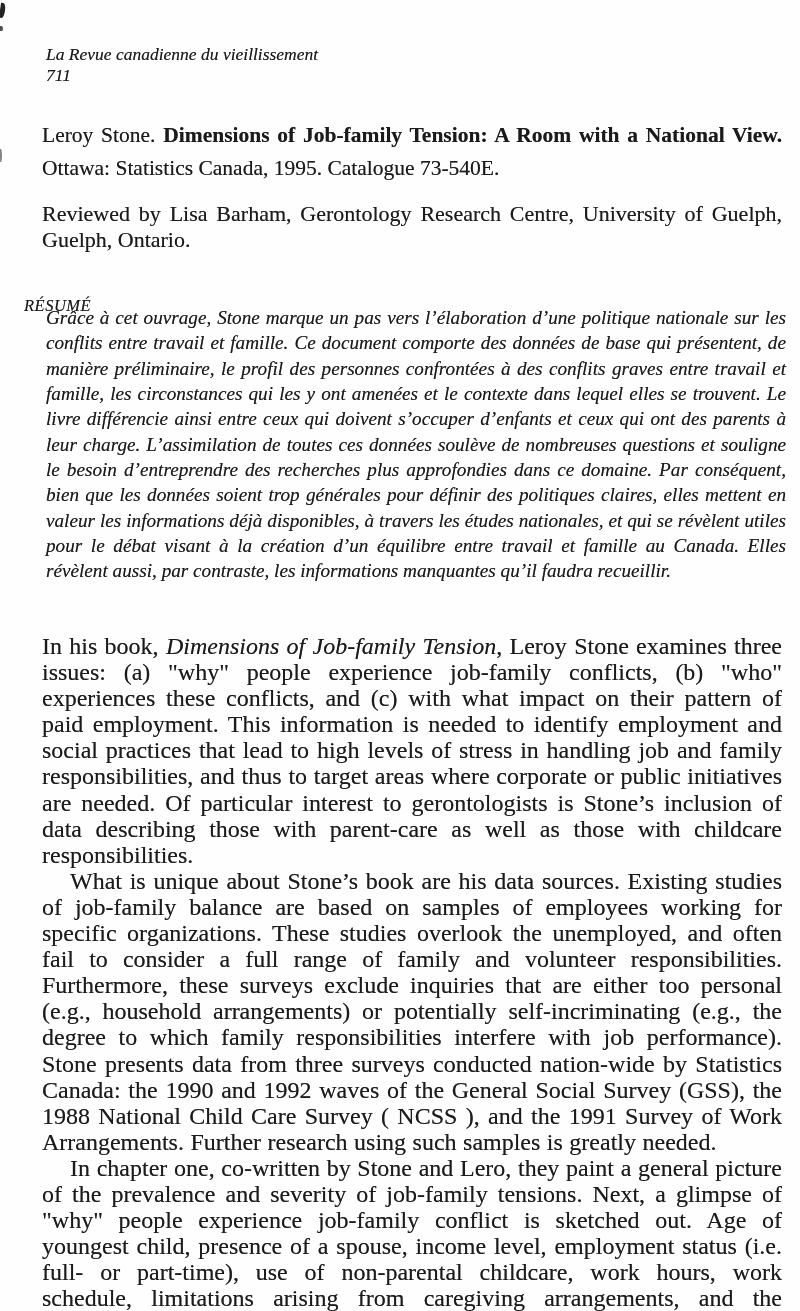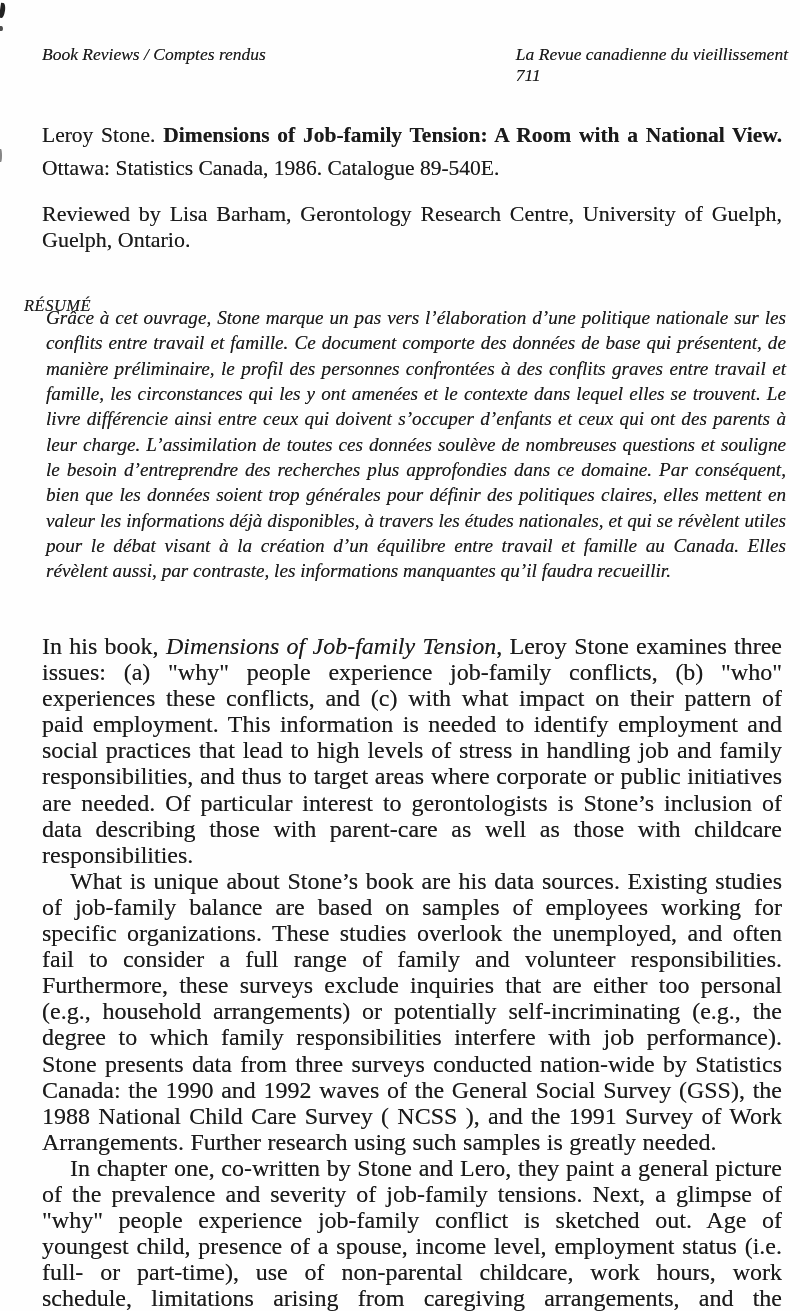--- a/index.html
+++ b/index.html
@@ -89,29 +89,28 @@
 </head>
 <body>
 
 <div class="page" style="background: rgb(254, 254, 254); color: rgb(27, 27, 27);">
 
   <span class="artifact artifact-1"></span>
   <span class="artifact artifact-2"></span>
   <span class="artifact artifact-3"></span>
 
   <div class="running-head">
-    <span class="head-left">Book Reviews / Comptes rendus</span>
     <span class="head-right">
       <span>La Revue canadienne du vieillissement</span>
       <span class="page-number">711</span>
     </span>
   </div>
 
   <div class="citation">
-    <span>Leroy Stone. </span><span class="bold">Dimensions of Job-family Tension: A Room with a National View.</span><span> Ottawa: Statistics Canada, 1986. Catalogue 89-540E.</span>
+    <span>Leroy Stone. </span><span class="bold">Dimensions of Job-family Tension: A Room with a National View.</span><span> Ottawa: Statistics Canada, 1995. Catalogue 73-540E.</span>
   </div>
 
   <p class="reviewer">Reviewed by Lisa Barham, Gerontology Research Centre, University of Guelph, Guelph, Ontario.</p>
 
   <div class="resume-label">RÉSUMÉ</div>
 
   <p class="resume-text">Grâce à cet ouvrage, Stone marque un pas vers l’élaboration d’une politique nationale sur les conflits entre travail et famille. Ce document comporte des données de base qui présentent, de manière préliminaire, le profil des personnes confrontées à des conflits graves entre travail et famille, les circonstances qui les y ont amenées et le contexte dans lequel elles se trouvent. Le livre différencie ainsi entre ceux qui doivent s’occuper d’enfants et ceux qui ont des parents à leur charge. L’assimilation de toutes ces données soulève de nombreuses questions et souligne le besoin d’entreprendre des recherches plus approfondies dans ce domaine. Par conséquent, bien que les données soient trop générales pour définir des politiques claires, elles mettent en valeur les informations déjà disponibles, à travers les études nationales, et qui se révèlent utiles pour le débat visant à la création d’un équilibre entre travail et famille au Canada. Elles révèlent aussi, par contraste, les informations manquantes qu’il faudra recueillir.</p>
 
   <div class="review-body">
       <p class=""><span>In his book, </span><i>Dimensions of Job-family Tension</i><span>, Leroy Stone examines three issues: (a) "why" people experience job-family conflicts, (b) "who" experiences these conflicts, and (c) with what impact on their pattern of paid employment. This information is needed to identify employment and social practices that lead to high levels of stress in handling job and family responsibilities, and thus to target areas where corporate or public initiatives are needed. Of particular interest to gerontologists is Stone’s inclusion of data describing those with parent-care as well as those with childcare responsibilities.</span></p>

